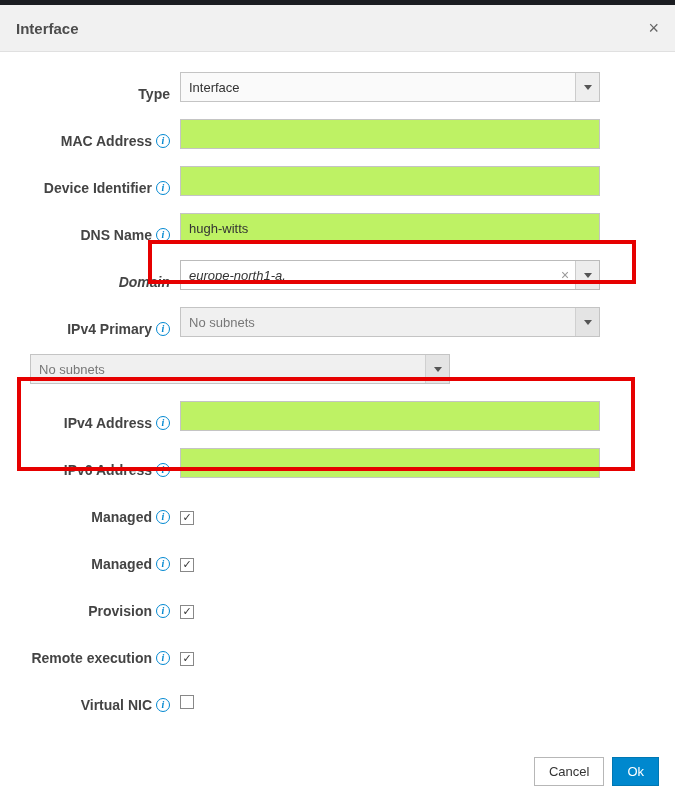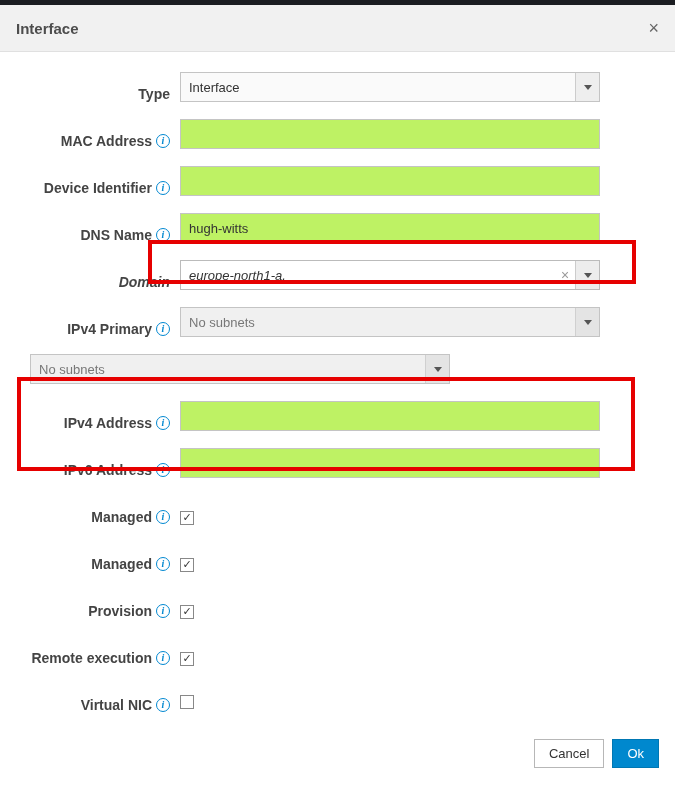--- a/index.html
+++ b/index.html
@@ -128,21 +128,21 @@
       font-size: 11px;
       color: #333;
     }
     .highlight-box-domain {
       position: absolute;
       border: 4px solid #e60000;
       pointer-events: none;
     }
     .footer {
       position: absolute;
-      bottom: 18px;
+      bottom: 0;
       right: 16px;
       display: flex;
       gap: 8px;
     }
     .btn {
       padding: 6px 14px;
       font-size: 13px;
       cursor: pointer;
       border: 1px solid #b7b7b7;
       background: #fff;

